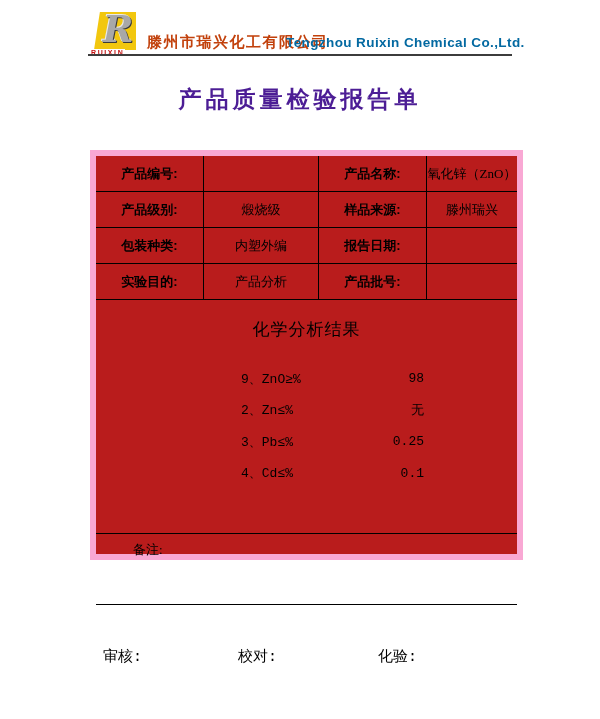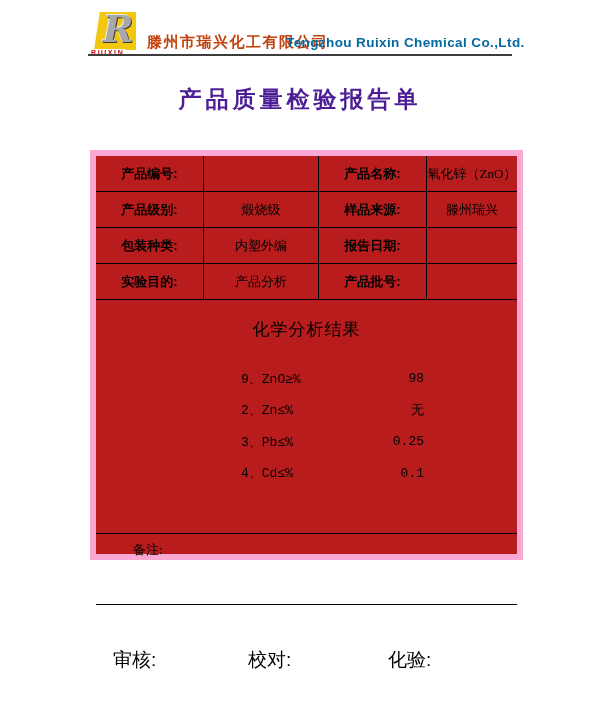--- a/index.html
+++ b/index.html
@@ -131,23 +131,22 @@
     margin-left: 30px;
   }
 
   
   .signature-row {
     position: relative;
     height: 90px;
   }
   .sig-label {
     position: absolute; top: 42px;
-    font-family: Liberation Sans, sans-serif;
-    font-size: 19px;
-    margin-left: 10px;
+    font-family: Liberation Mono, monospace;
+    font-size: 15px;
   }
   .sig-0 { left: 7px; }
   .sig-1 { left: 142px; }
   .sig-2 { left: 282px; }
 </style>
 </head>
 <body>
 
 <div class="logo-box">
   <div class="logo-r">R</div>

